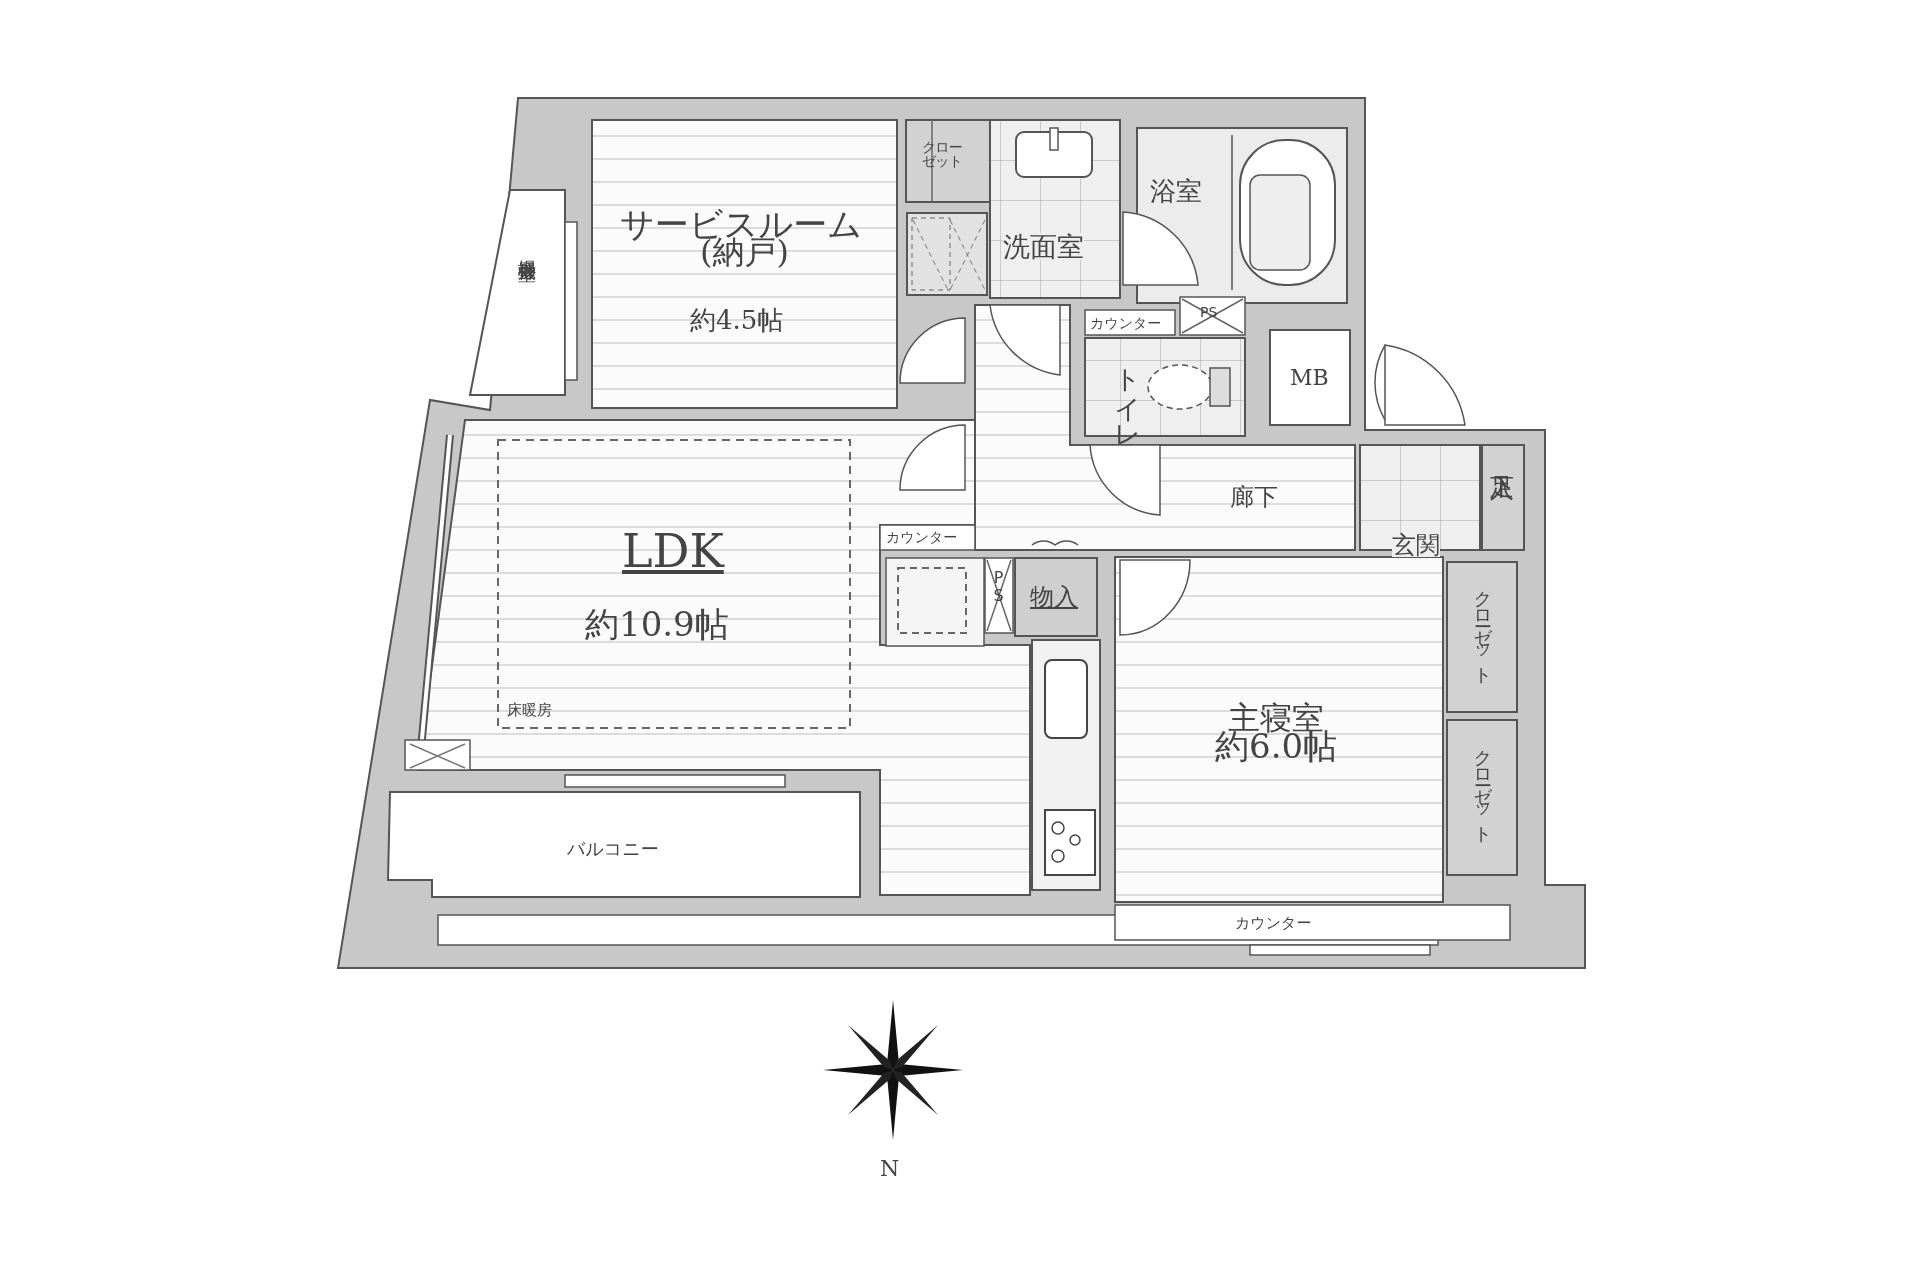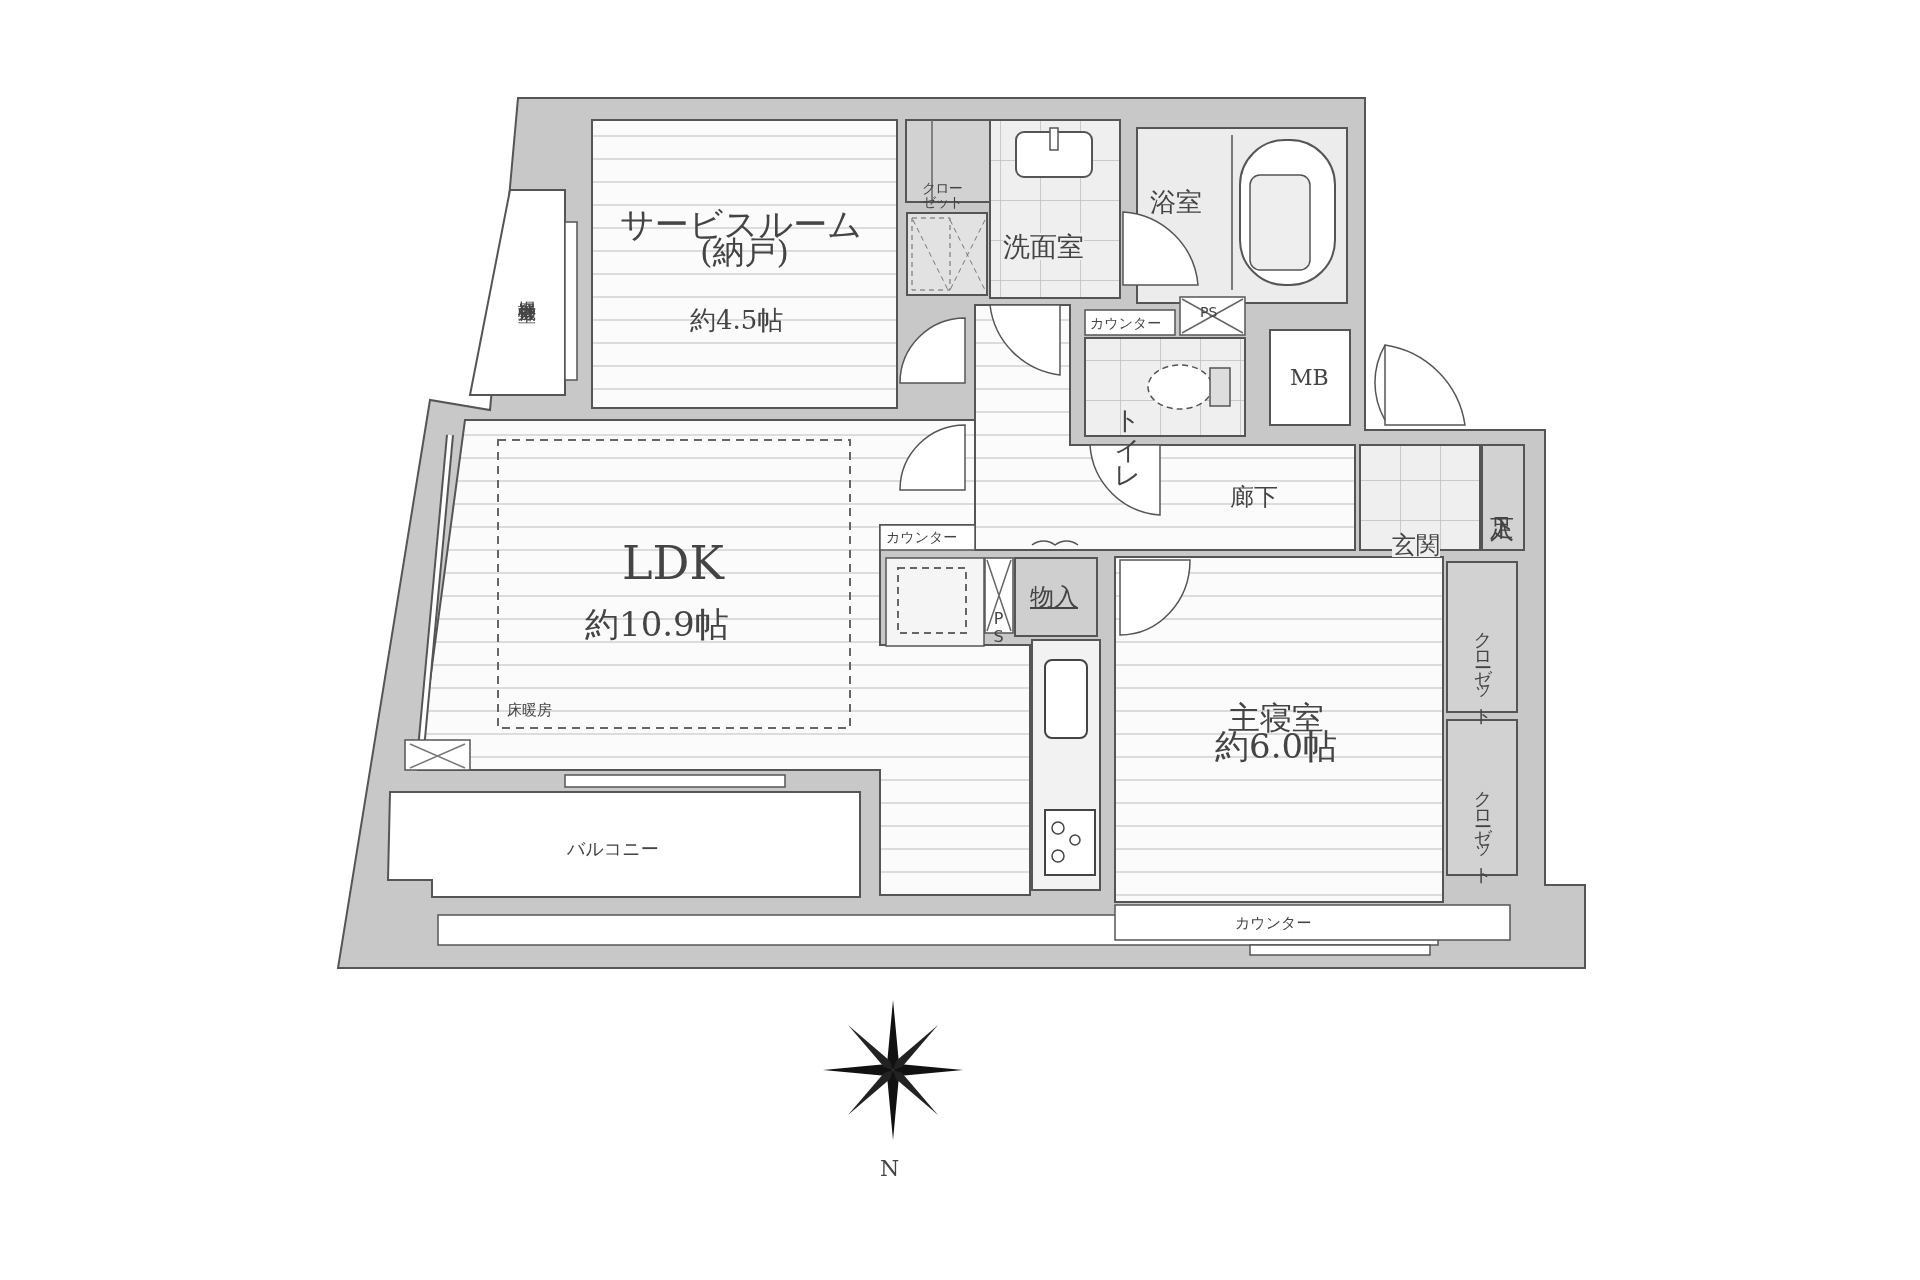--- a/index.html
+++ b/index.html
@@ -1,20 +1,20 @@
 <!DOCTYPE html>
 <html><head>
 <meta charset="utf-8">
 <style>
   html, body { margin:0; padding:0; background:#ffffff; }
   body { width:1920px; height:1280px; position:relative; overflow:hidden;
          font-family:"DejaVu Serif","Liberation Serif",serif; color:#333; }
   #plan { position:absolute; left:0; top:0; width:1920px; height:1280px; }
   .lbl { position:absolute; color:#444; white-space:nowrap; line-height:1; }
-  .vert { writing-mode:vertical-rl; text-orientation:upright; letter-spacing:-1px;margin-top:41px; }
+  .vert { writing-mode:vertical-rl; text-orientation:upright; letter-spacing:-1px; }
   .sans { font-family:"DejaVu Sans","Liberation Sans",sans-serif; }
 </style>
 </head>
 <body>
 
 <svg id="plan" viewBox="0 0 1920 1280" xmlns="http://www.w3.org/2000/svg">
   <defs>
     <pattern id="stripes" width="10" height="23" patternUnits="userSpaceOnUse">
       <rect width="10" height="23" fill="#fbfbfb"></rect>
       <rect y="20" width="10" height="2" fill="#dcdcdc"></rect>
@@ -122,32 +122,32 @@
 <div class="lbl" style="left:700px;top:236px;font-size:32px;">(納戸)</div>
 <div class="lbl" style="left:690px;top:307px;font-size:26px;">約4.5帖</div>
 
 <div class="lbl vert" style="left:518px;top:250px;font-size:18px;">室外機置場</div>
 
 <div class="lbl vert sans" style="left:922px;top:140px;font-size:14px;writing-mode:horizontal-tb;">
   <span style="display:block;width:50px;white-space:normal;word-break:break-all;">クローゼット</span>
 </div>
 
 <div class="lbl" style="left:1003px;top:233px;font-size:27px;background:#efefef;">洗面室</div>
-<div class="lbl" style="left:1150px;top:178px;font-size:26px;margin-top:11px;">浴室</div>
+<div class="lbl" style="left:1150px;top:178px;font-size:26px;">浴室</div>
 <div class="lbl sans" style="left:1200px;top:305px;font-size:14px;">PS</div>
 
 <div class="lbl sans" style="left:1090px;top:316px;font-size:14px;">カウンター</div>
 <div class="lbl vert" style="left:1115px;top:350px;font-size:26px;">トイレ</div>
 <div class="lbl" style="left:1290px;top:367px;font-size:22px;">MB</div>
 
 <div class="lbl" style="left:1230px;top:485px;font-size:24px;">廊下</div>
 <div class="lbl" style="left:1392px;top:485px;font-size:24px;background:#efefef;margin-top:48px;">玄関</div>
 <div class="lbl vert" style="left:1490px;top:458px;font-size:24px;">下足入</div>
 
-<div class="lbl" style="left:622px;top:540px;font-size:46px;">LDK</div>
+<div class="lbl" style="left:622px;top:528px;font-size:46px;text-decoration:underline;">LDK</div>
 <div class="lbl" style="left:585px;top:607px;font-size:34px;">約10.9帖</div>
 <div class="lbl" style="left:507px;top:703px;font-size:15px;">床暖房</div>
 
 <div class="lbl sans" style="left:886px;top:530px;font-size:14px;">カウンター</div>
 <div class="lbl" style="left:1030px;top:585px;font-size:24px;text-decoration:underline;">物入</div>
 <div class="lbl vert sans" style="left:990px;top:568px;font-size:16px;">PS</div>
 
 <div class="lbl sans" style="left:567px;top:840px;font-size:18px;">バルコニー</div>
 
 <div class="lbl" style="left:1228px;top:702px;font-size:32px;">主寝室</div>

